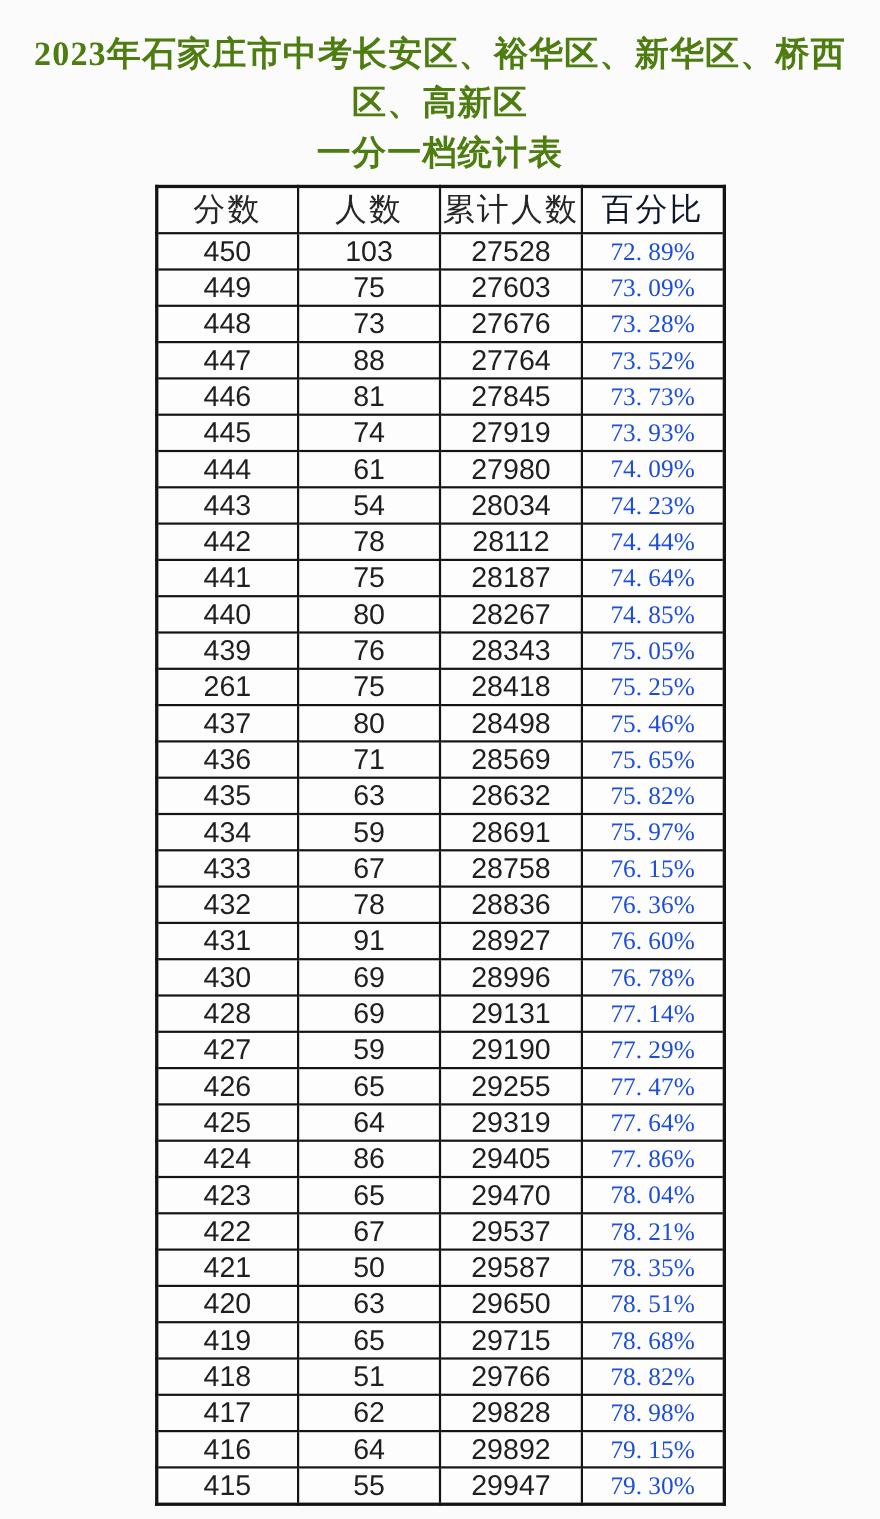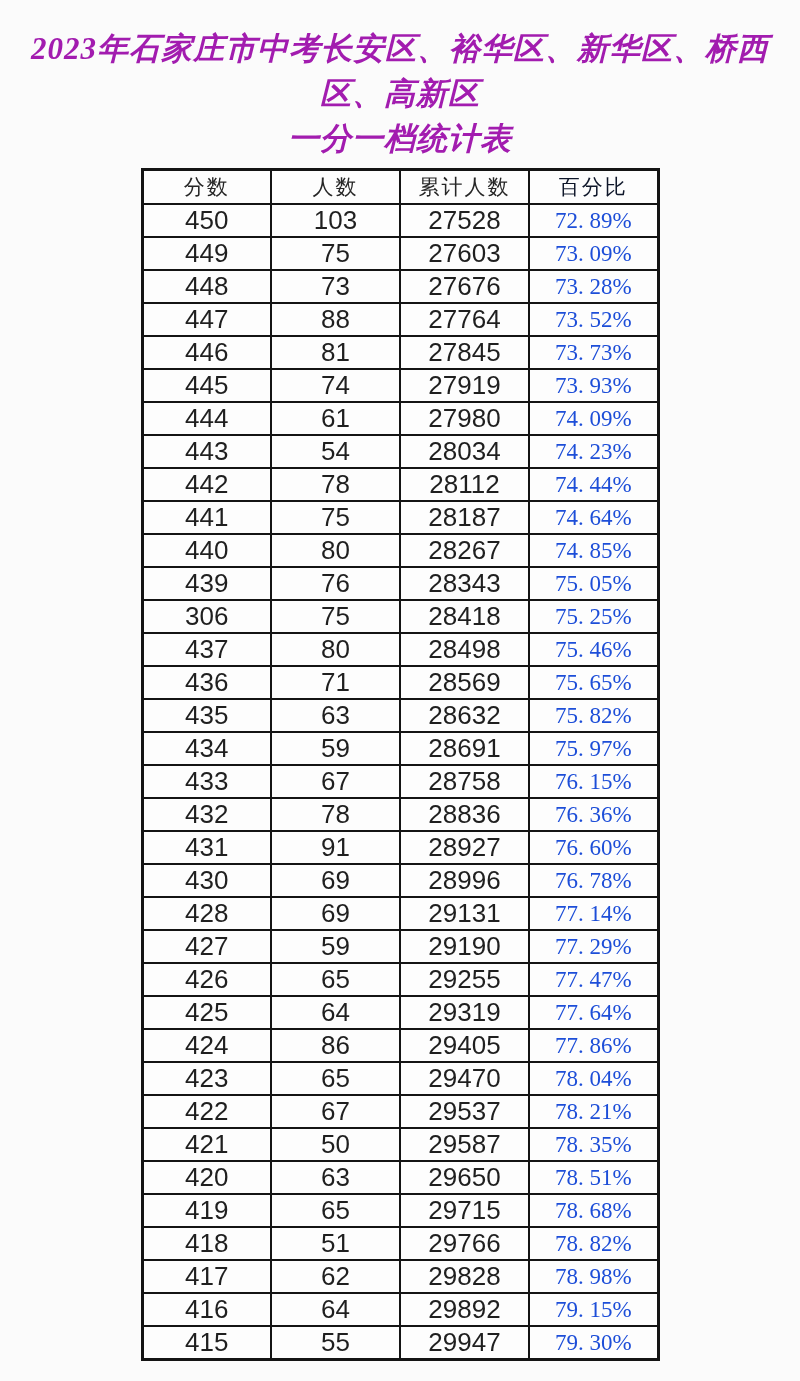--- a/index.html
+++ b/index.html
@@ -15,44 +15,43 @@
     width: 800px;
     height: 1381px;
     position: relative;
   }
   .title {
     padding-top: 26px;
     text-align: center;
     font-weight: bold;
     font-size: 31px;
     line-height: 45px;
-    color: #a21caf;
+    color: #4d7c0f;
     letter-spacing: 1px;
     font-family: "Liberation Serif", "DejaVu Serif", serif;
-    font-style: italic;
   }
   table.score-table {
     border-collapse: collapse;
     margin: 7px auto 0 auto;
     width: 519px;
     table-layout: fixed;
     background: #fdfdfd;
   }
   table.score-table th,
   table.score-table td {
     border: 2px solid #141414;
     text-align: center;
     vertical-align: middle;
     padding: 0;
     overflow: hidden;
   }
   table.score-table { border: 3px solid #141414; }
   table.score-table th {
     height: 32px;
-    font-size: 21px;
+    font-size: 29px;
     font-weight: normal;
     color: #262626;
     font-family: "Liberation Serif", "DejaVu Serif", serif;
     letter-spacing: 2px;
   }
   table.score-table td {
     height: 29.5px;
     font-size: 26px;
     color: #1f1f1f;
     font-family: "Liberation Sans", "DejaVu Sans", sans-serif;
@@ -150,21 +149,21 @@
           <td>28267</td>
           <td class="pct">74. 85%</td>
         </tr>
         <tr>
           <td>439</td>
           <td>76</td>
           <td>28343</td>
           <td class="pct">75. 05%</td>
         </tr>
         <tr>
-          <td>306</td>
+          <td>261</td>
           <td>75</td>
           <td>28418</td>
           <td class="pct">75. 25%</td>
         </tr>
         <tr>
           <td>437</td>
           <td>80</td>
           <td>28498</td>
           <td class="pct">75. 46%</td>
         </tr>

